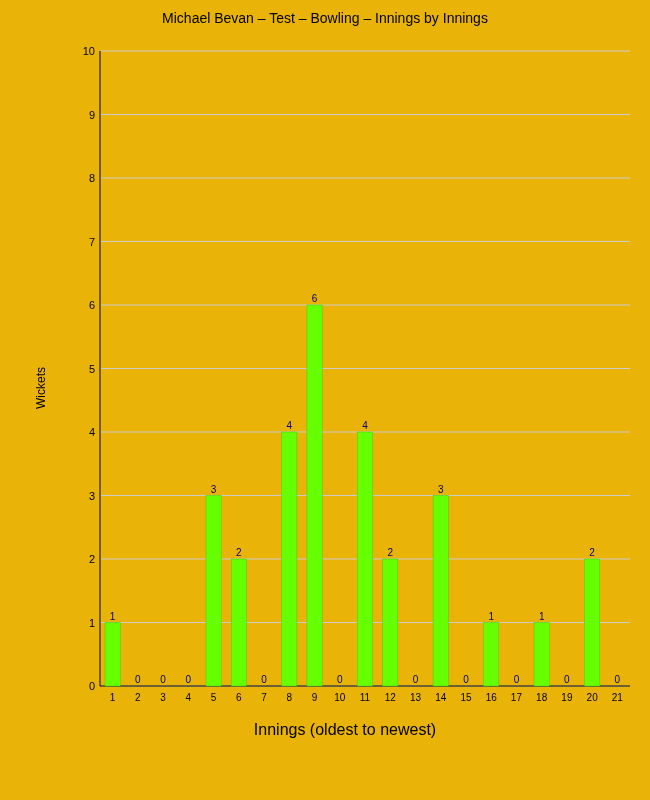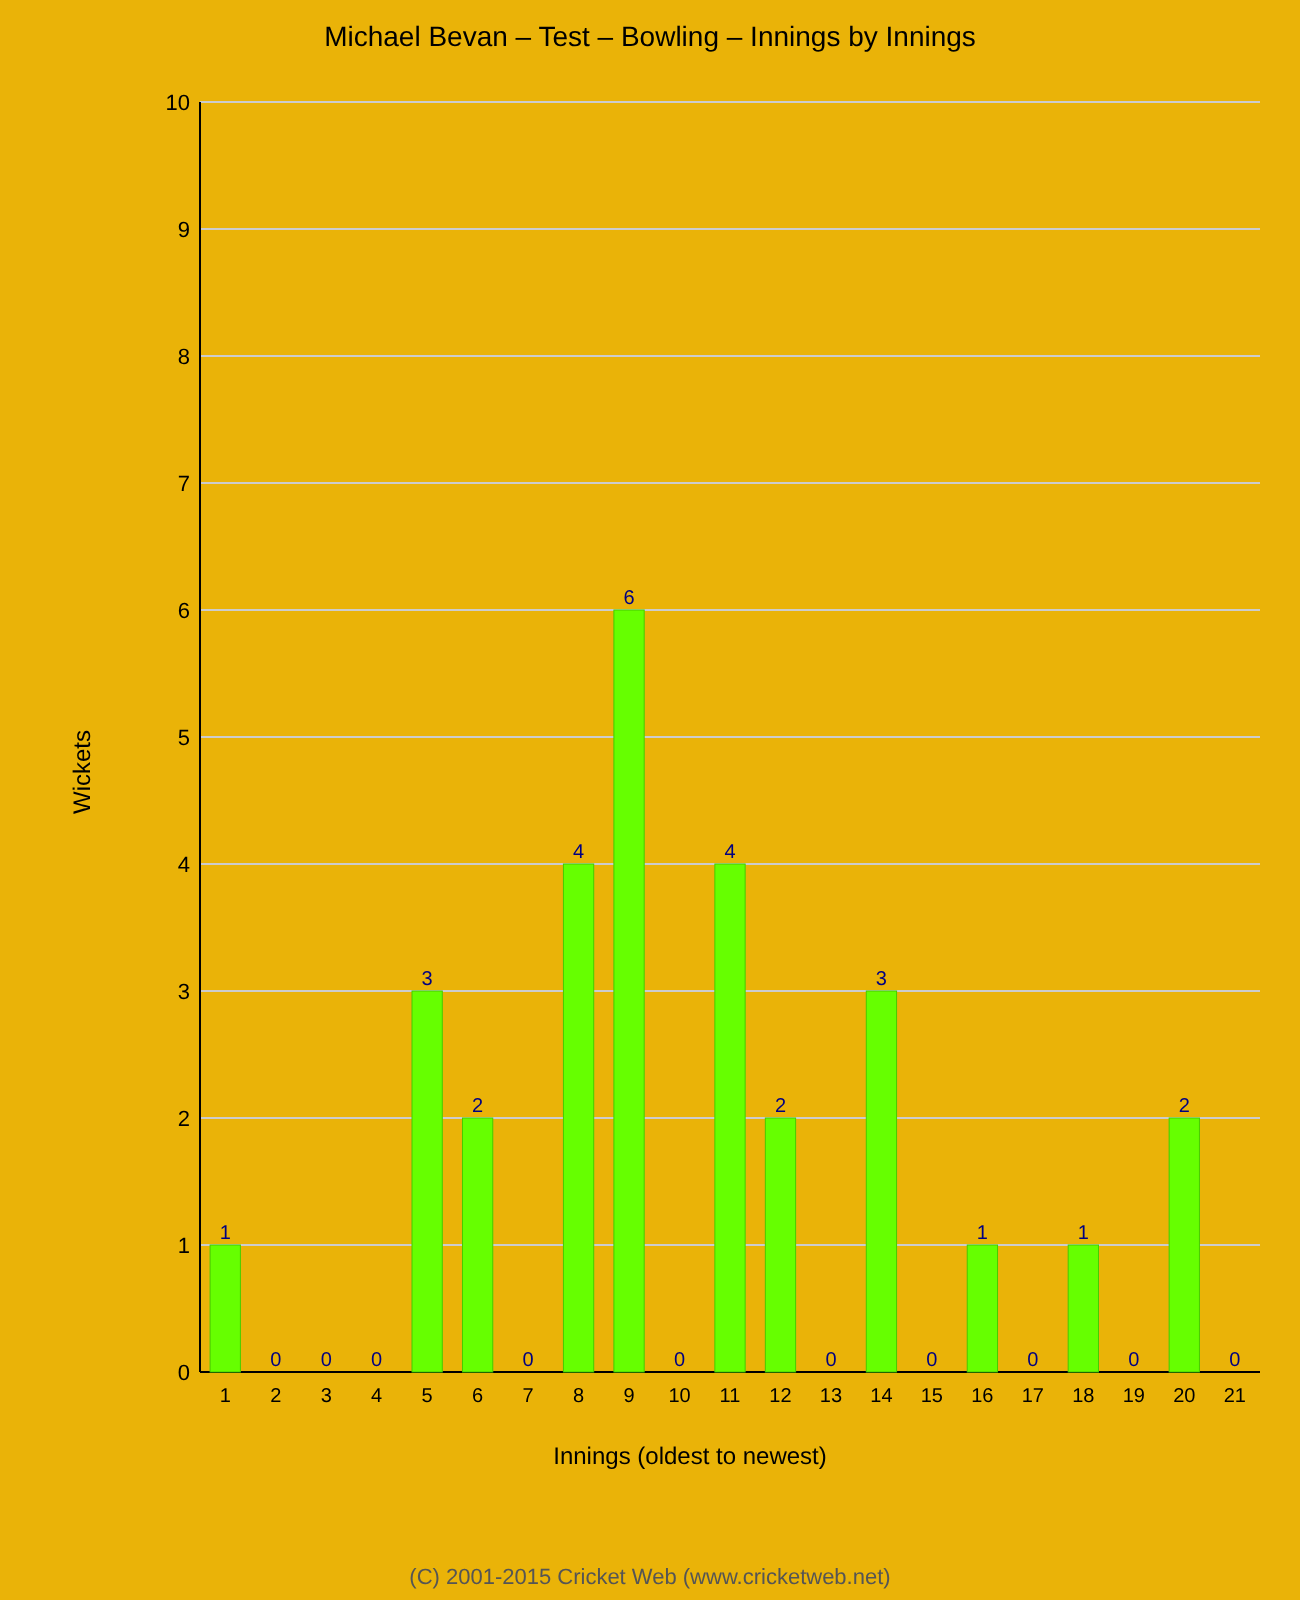--- a/index.html
+++ b/index.html
@@ -44,21 +44,21 @@
       color: #000;
       white-space: nowrap;
     }
 
     svg.chart-svg {
       display: block;
     }
 
     .x-axis-label {
       text-align: center;
-      font-size: 12px;
+      font-size: 16px;
       margin-top: 5px;
       color: #000;
     }
 
     .footer {
       text-align: center;
       font-size: 11px;
       color: #555;
       position: absolute;
       bottom: 5px;
@@ -149,14 +149,13 @@
         <text x="501.90476190476187" y="665" text-anchor="middle" font-size="10" fill="#000">19</text>
         <rect x="519.5714285714286" y="523" width="15.142857142857142" height="127" fill="#66ff00" stroke="#44cc00" stroke-width="0.5"></rect>
         <text x="527.1428571428571" y="520" text-anchor="middle" font-size="10" fill="#000080">2</text>
         <text x="527.1428571428571" y="665" text-anchor="middle" font-size="10" fill="#000">20</text>
         <text x="552.3809523809524" y="647" text-anchor="middle" font-size="10" fill="#000080">0</text>
         <text x="552.3809523809524" y="665" text-anchor="middle" font-size="10" fill="#000">21</text>
       </svg>
     <div class="x-axis-label">Innings (oldest to newest)</div>
   </div>
 
-  <div class="footer">(C) 2001-2015 Cricket Web (www.cricketweb.net)</div>
 </div>
 
 </body></html>

